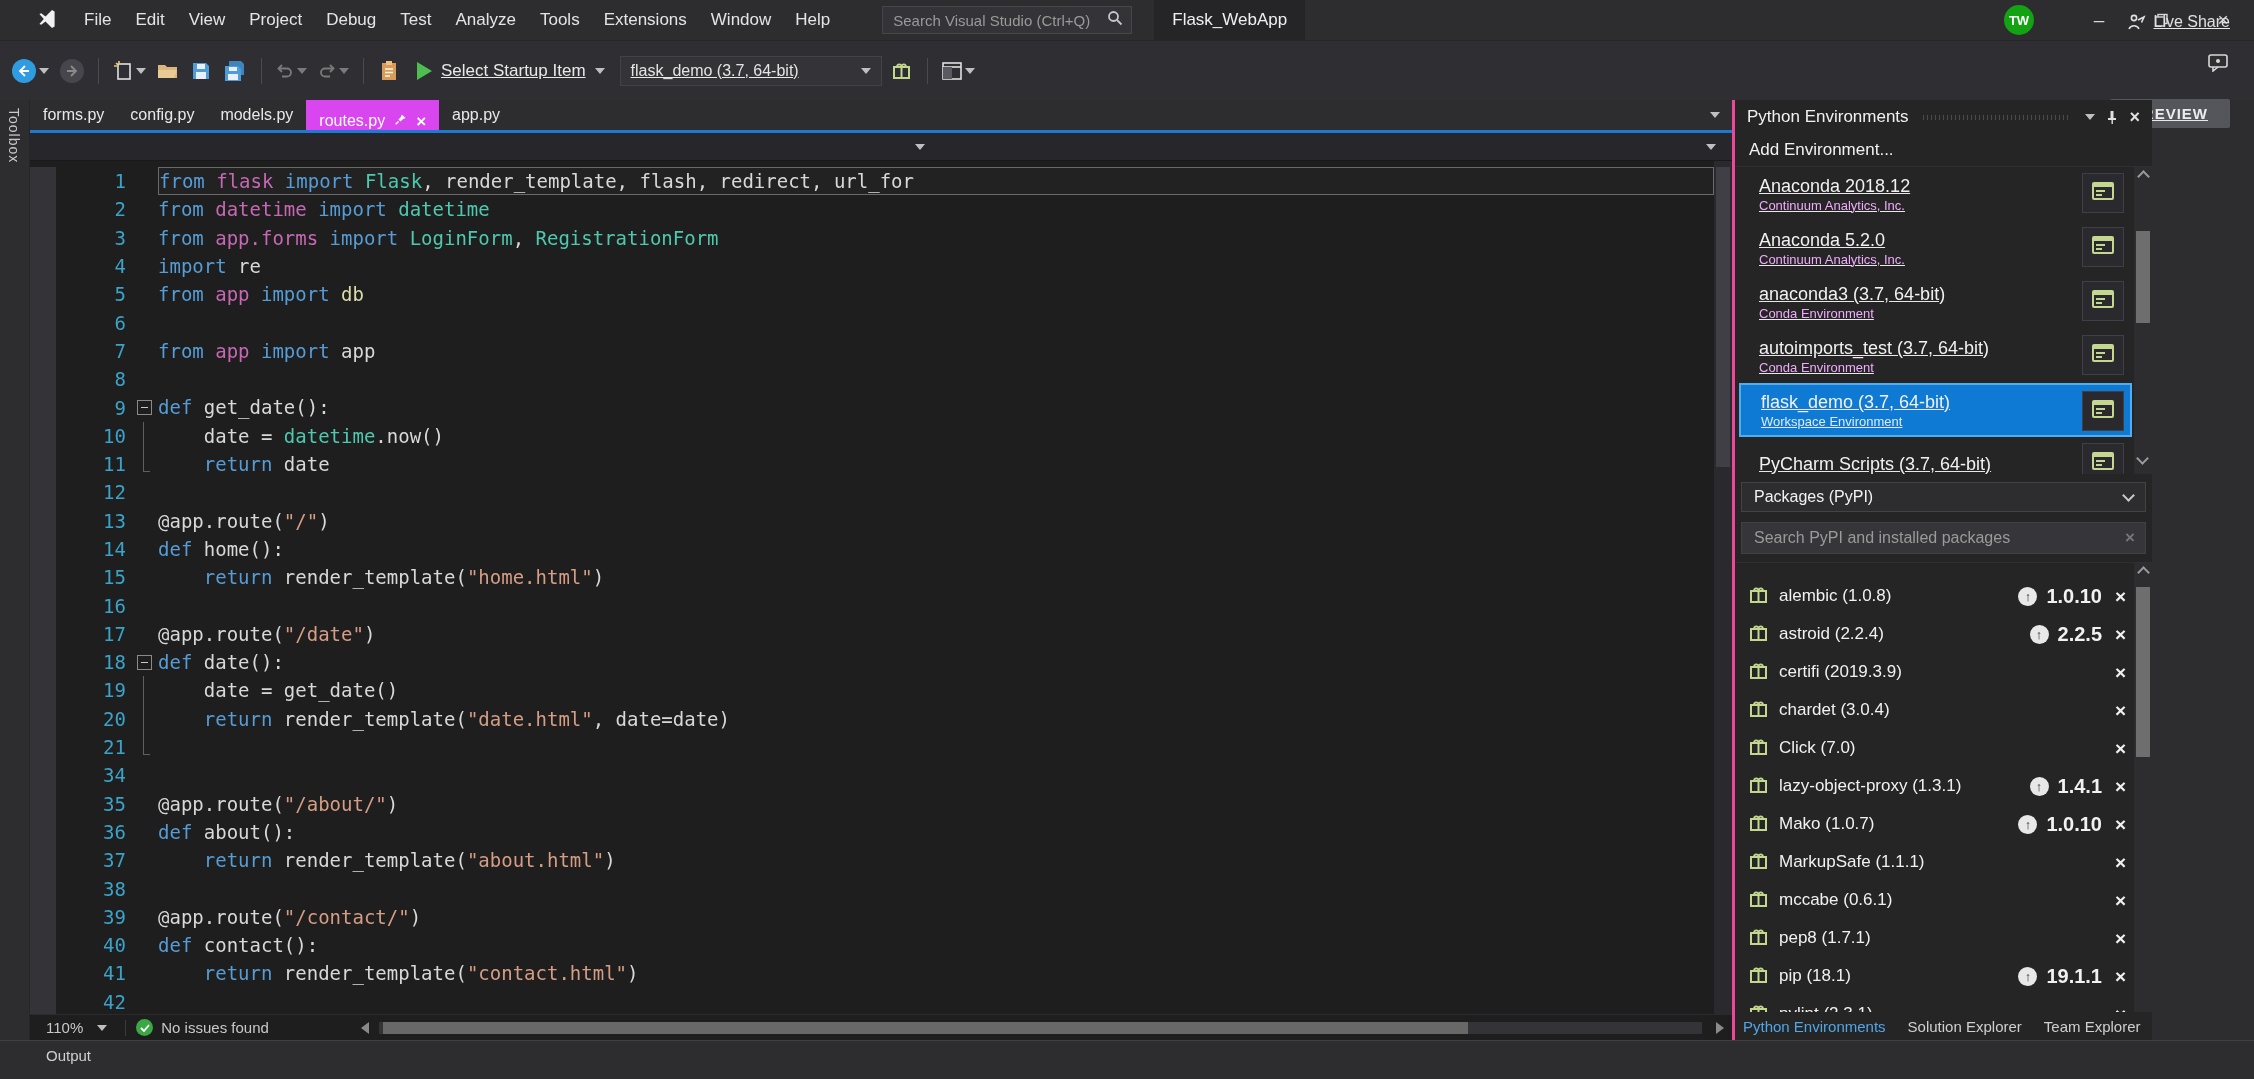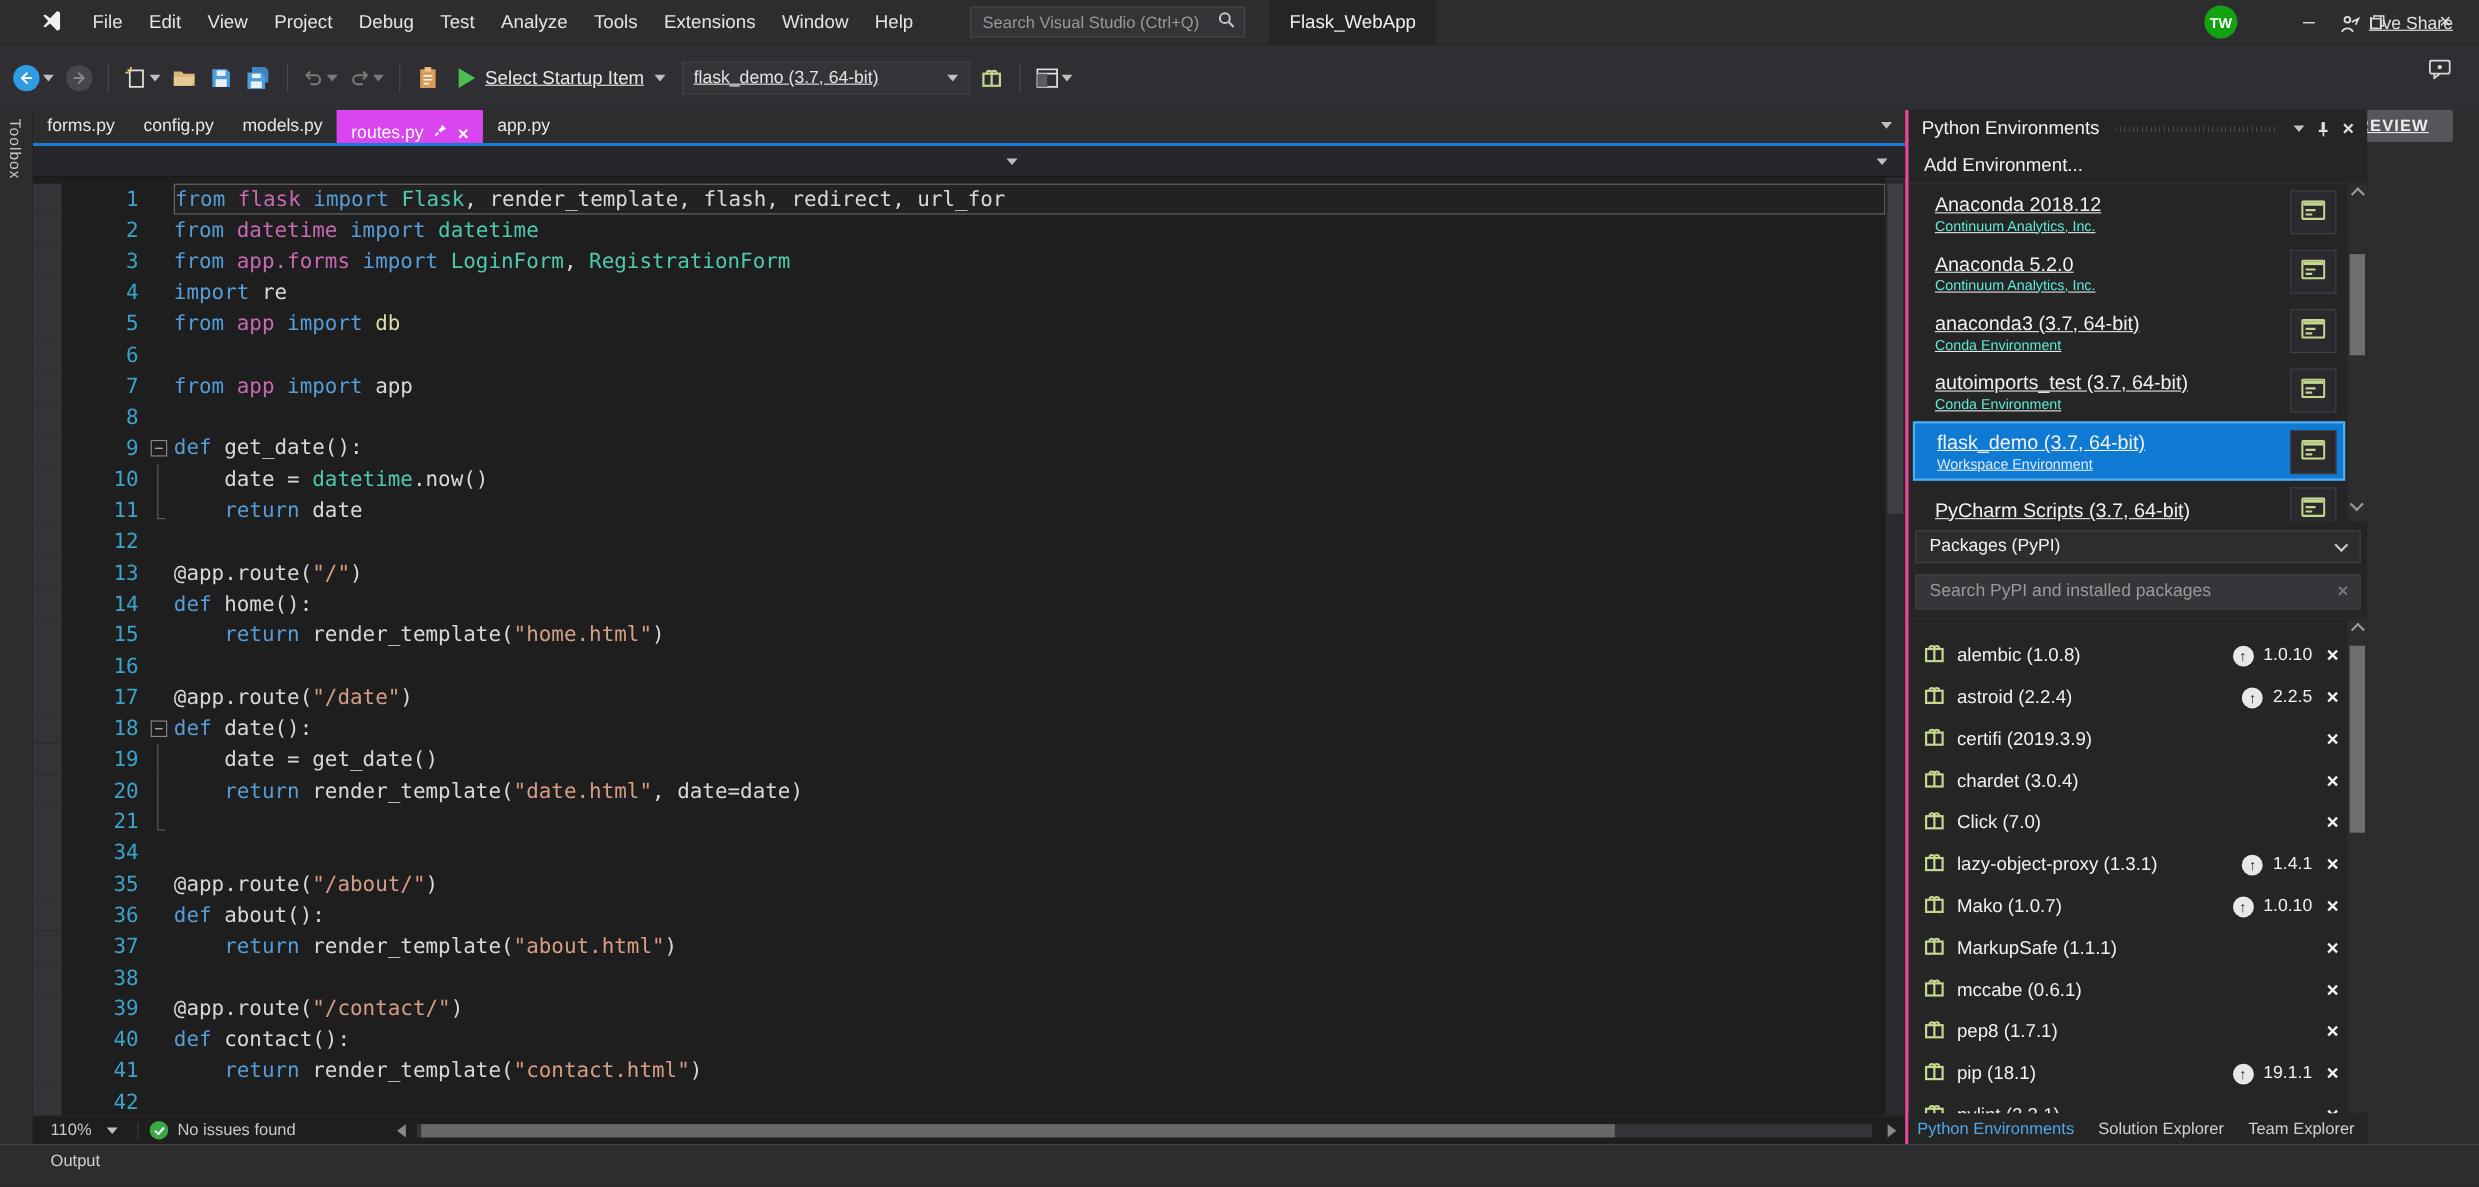--- a/index.html
+++ b/index.html
@@ -98,21 +98,21 @@
   
   .panel{width:420px;background:#252526;border-left:3px solid #ec4899;display:flex;flex-direction:column;}
   .panel-header{height:34px;display:flex;align-items:center;padding:0 12px;gap:10px;}
   .panel-title{font-size:17px;color:#F1F1F1;white-space:nowrap;}
   .drag-dots{flex:1;height:5px;background-image:repeating-linear-gradient(90deg,#4A4A4E 0 1px,transparent 1px 4px);margin:0 4px;}
   .ph-btn{color:#E0E0E0;font-size:16px;display:flex;align-items:center;}
   .addenv{height:32px;display:flex;align-items:center;padding:0 14px;font-size:17px;color:#F1F1F1;}
   .envlist{height:308px;position:relative;overflow:hidden;border-top:1px solid #2F2F33;}
   .env-row{height:54px;display:flex;align-items:center;padding-left:24px;position:relative;text-decoration:underline;}
   .env-name{font-size:18px;color:#F1F1F1;}
-  .env-sub{font-size:13px;color:#5eead4;margin-top:1px;}
+  .env-sub{font-size:13px;color:#f0abfc;margin-top:1px;}
   .env-btn{position:absolute;right:28px;top:6px;width:42px;height:40px;border:1px solid #3F3F46;
       background:#2A2A2E;display:flex;align-items:center;justify-content:center;}
   .env-row.selected{background:#0E7AD3;border:2px solid #53ACEE;margin:0 20px 0 4px;padding-left:20px;}
   .env-row.selected .env-sub{color:#DCEBF8;}
   .env-row.selected .env-btn{right:6px;}
   .panel-scroll{position:absolute;right:0;top:0;bottom:0;width:18px;background:#2D2D30;}
   .panel-scroll .sthumb{position:absolute;left:2px;right:2px;background:#6E6E6E;}
   .chev{width:9px;height:9px;border-left:2px solid #9A9A9A;border-top:2px solid #9A9A9A;margin:5px auto;}
   .chev.up{transform:rotate(45deg);} .chev.down{transform:rotate(225deg);position:absolute;bottom:6px;left:4px;}
   .pkg-combo{margin:8px 6px 0 6px;height:30px;background:#2D2D30;border:1px solid #434346;
@@ -123,21 +123,21 @@
   .pkg-search input{flex:1;background:transparent;border:0;outline:0;color:#C8C8C8;font-size:16px;
       font-family:"Liberation Sans",sans-serif;}
   .pkg-search input::placeholder{color:#9A9A9A;}
   .pkg-search .clearx{color:#77777C;font-size:17px;font-weight:bold;}
   .pkglist{flex:1;position:relative;overflow:hidden;padding-top:14px;border-top:1px solid #2F2F33;}
   .pkg-row{height:38px;display:flex;align-items:center;padding:0 50px 0 14px;gap:11px;}
   .pkg-name{font-size:17px;color:#F1F1F1;}
   .pkg-right{margin-left:auto;display:flex;align-items:center;gap:9px;}
   .upg-circle{width:19px;height:19px;border-radius:50%;background:#E8E8E8;color:#1E1E1E;font-size:13px;
       font-weight:bold;display:flex;align-items:center;justify-content:center;}
-  .upg-ver{font-size:16px;color:#F1F1F1;}
+  .upg-ver{font-size:20px;color:#F1F1F1;font-weight:bold;}
   .pkg-x{position:absolute;right:26px;font-size:19px;font-weight:bold;color:#F1F1F1;line-height:1;}
   .pkg-row{position:relative;}
   .paneltabs{height:28px;display:flex;align-items:center;gap:22px;padding:0 8px;background:#252526;}
   .ptab{font-size:15px;color:#CFCFCF;white-space:nowrap;}
   .ptab.active{color:#4FA7E8;}
 
   
   .outputbar{height:39px;background:#2D2D30;border-top:1px solid #3F3F46;padding:6px 0 0 46px;}
   .outputbar span{font-size:15px;color:#CFCFCF;}
 </style>

